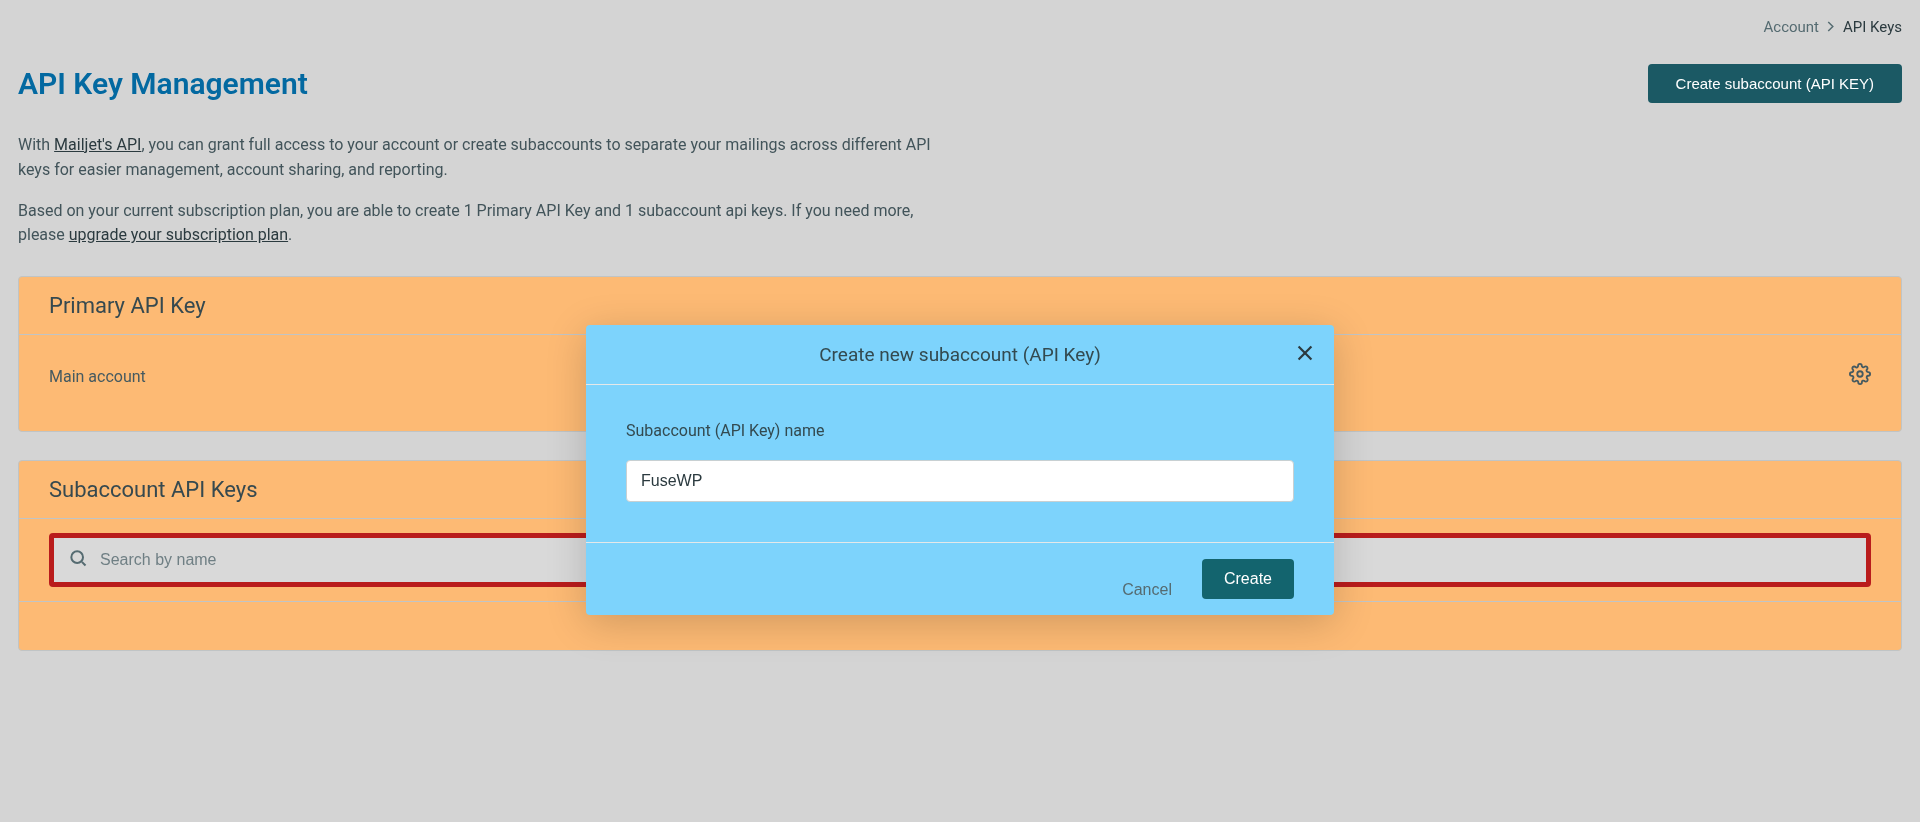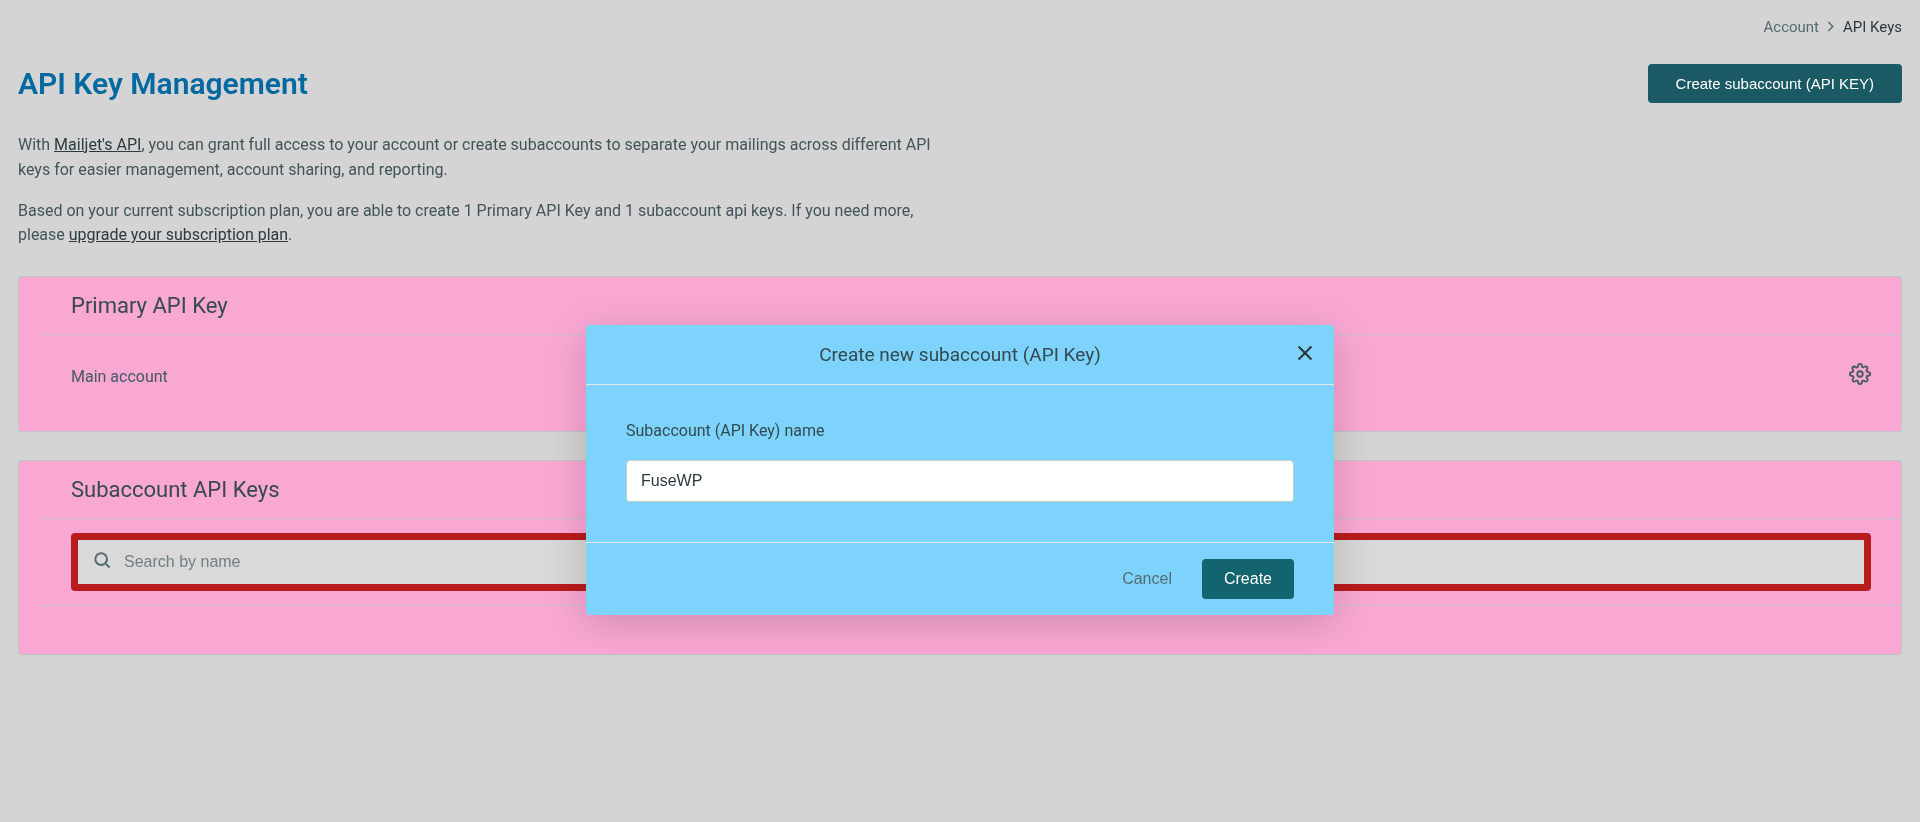--- a/index.html
+++ b/index.html
@@ -65,23 +65,22 @@
       color: #42545a;
       margin-bottom: 16px;
     }
     .desc a {
       color: #2b3a3f;
       text-decoration: underline;
     }
     .card {
       border: 1px solid #c0c4c5;
       border-radius: 4px;
-      background: #f9a8d4;
+      background: #fdba74;
       margin-top: 28px;
-      padding-left: 22px;
     }
     .card-header {
       padding: 16px 30px;
       font-size: 22px;
       color: #36494f;
       border-bottom: 1px solid #c0c4c5;
     }
     .card-row {
       display: flex;
       justify-content: space-between;
@@ -93,21 +92,21 @@
     .gear {
       color: #455a60;
     }
     .search-wrap {
       padding: 14px 30px;
       border-bottom: 1px solid #c0c4c5;
     }
     .search-box {
       display: flex;
       align-items: center;
-      border: 7px solid #b91c1c;
+      border: 5px solid #b91c1c;
       border-radius: 4px;
       padding: 10px 14px;
       background: #d9d9d9;
     }
     .search-box svg {
       flex-shrink: 0;
     }
     .search-box input {
       background: transparent;
       border: none;
@@ -181,21 +180,21 @@
       color: #2b3a3f;
       outline: none;
       margin-top: 6px;
     }
     .modal-footer {
       border-top: 1px solid #e5e8e9;
       padding: 16px 40px;
       display: flex;
       justify-content: flex-end;
       gap: 30px;
-      align-items: center;
+      align-items: flex-end;
     }
     .btn-cancel {
       background: none;
       border: none;
       font-size: 16px;
       color: #556b71;
       cursor: pointer;
     }
     .btn-create {
       background: #13646e;

